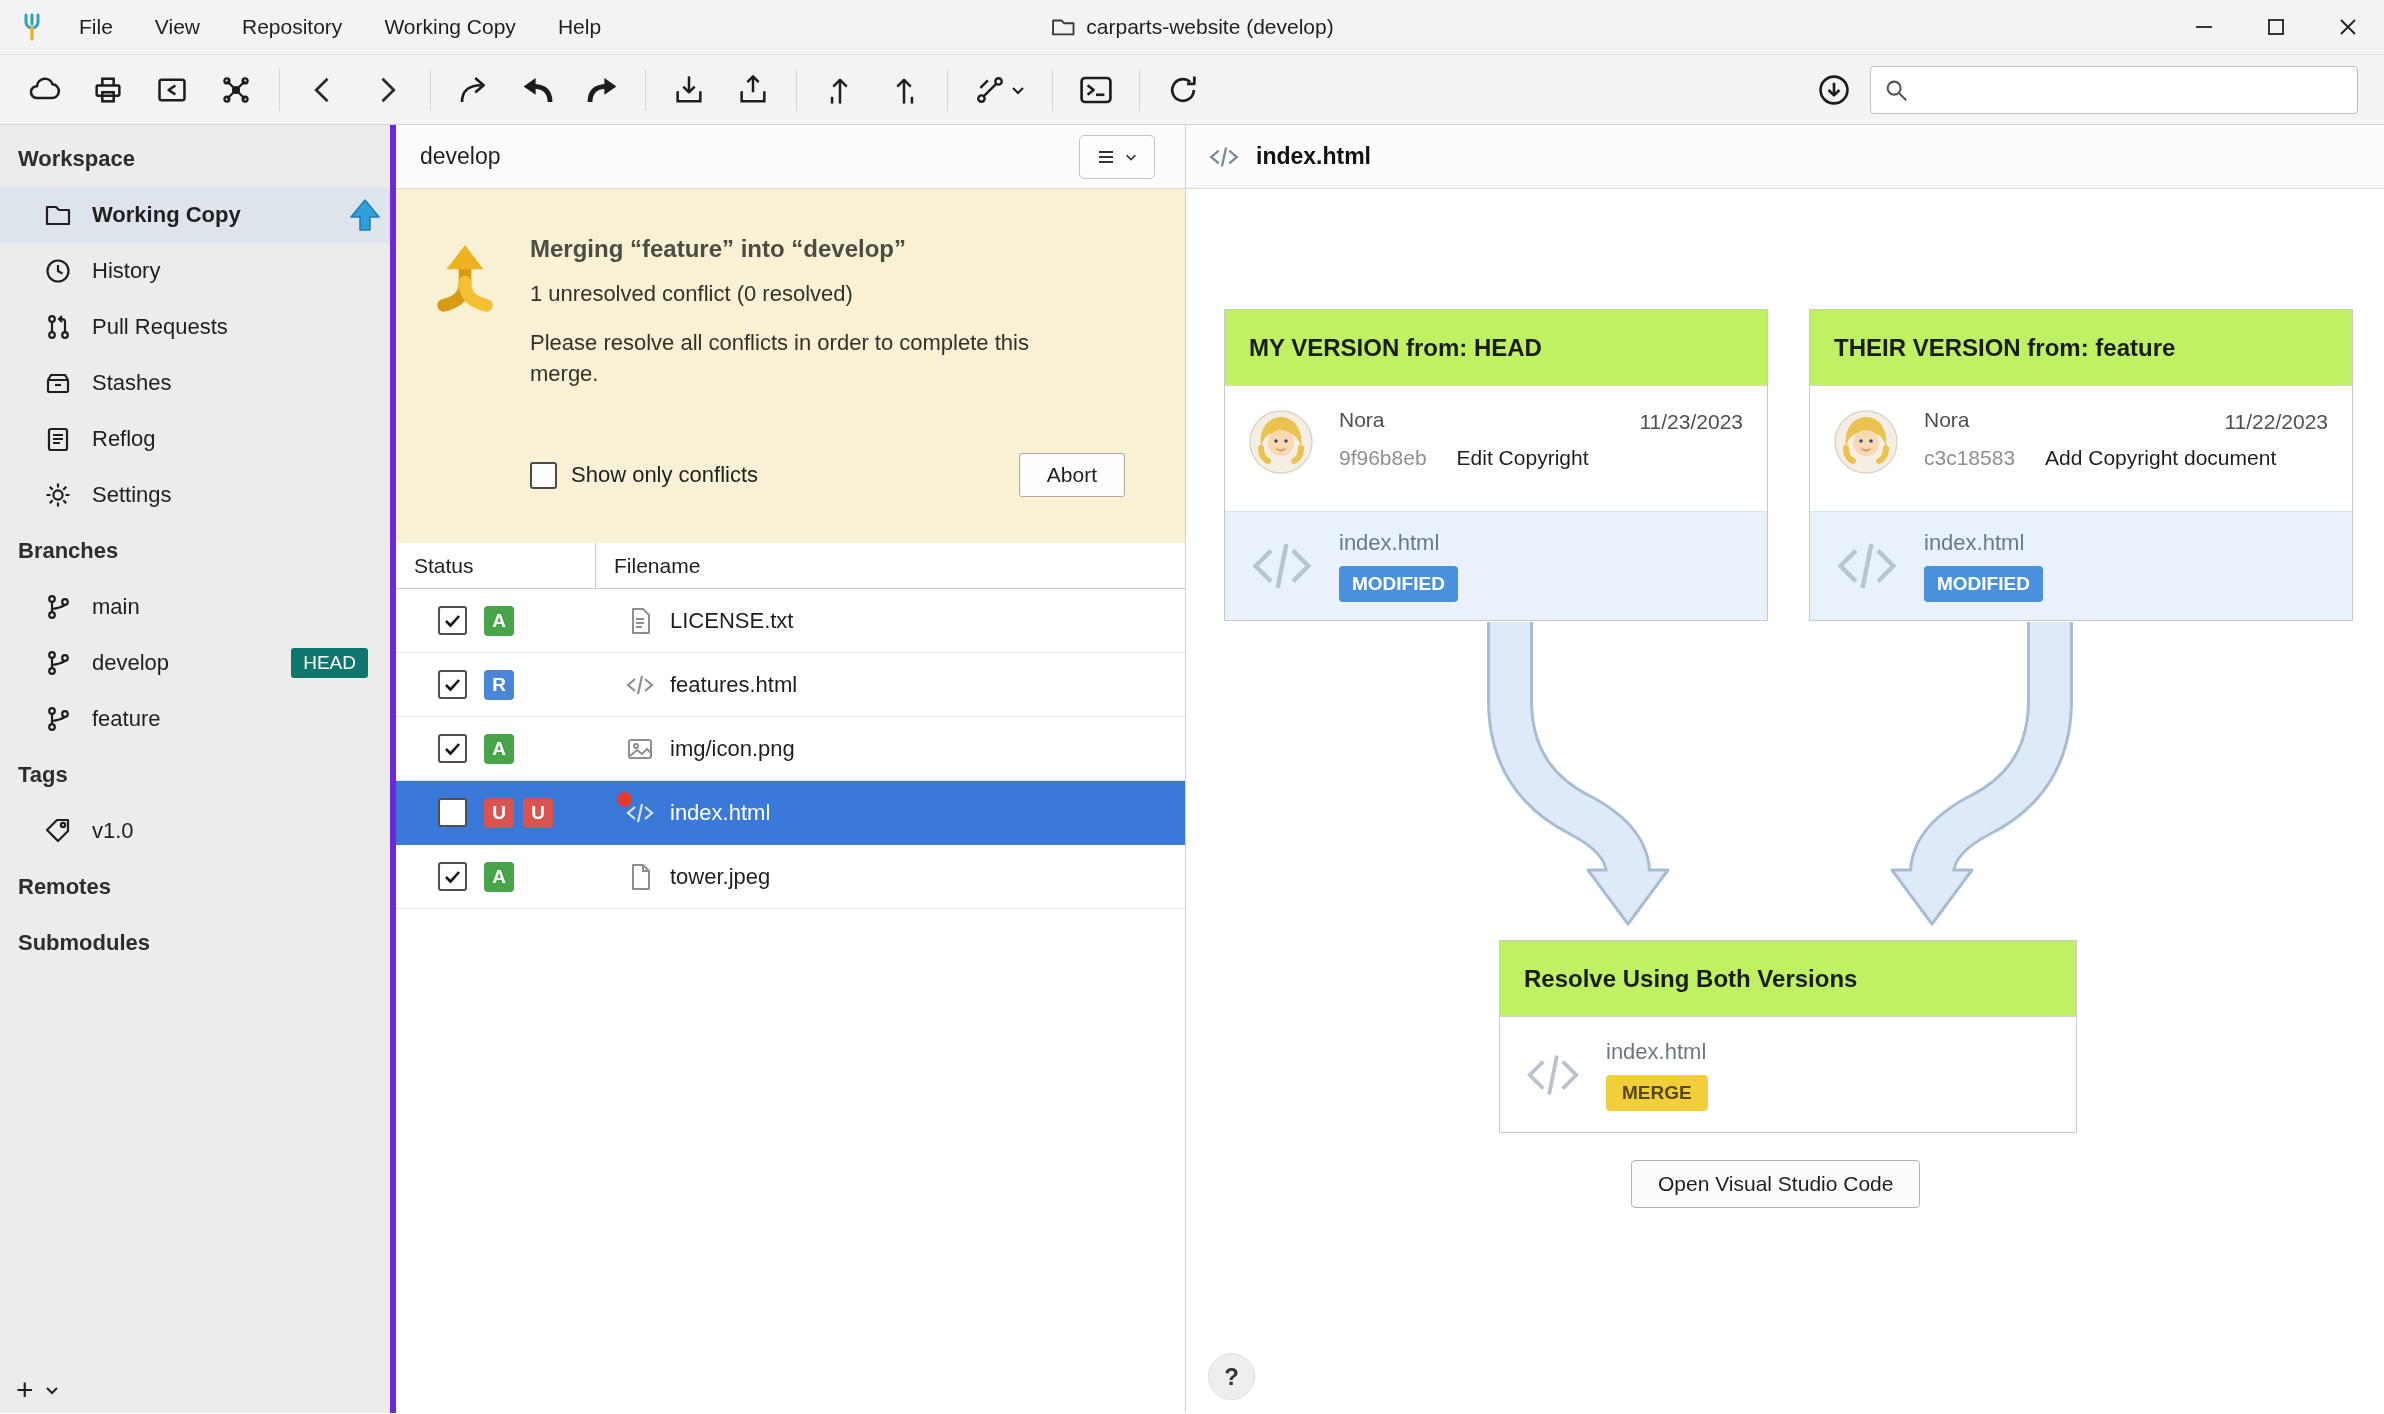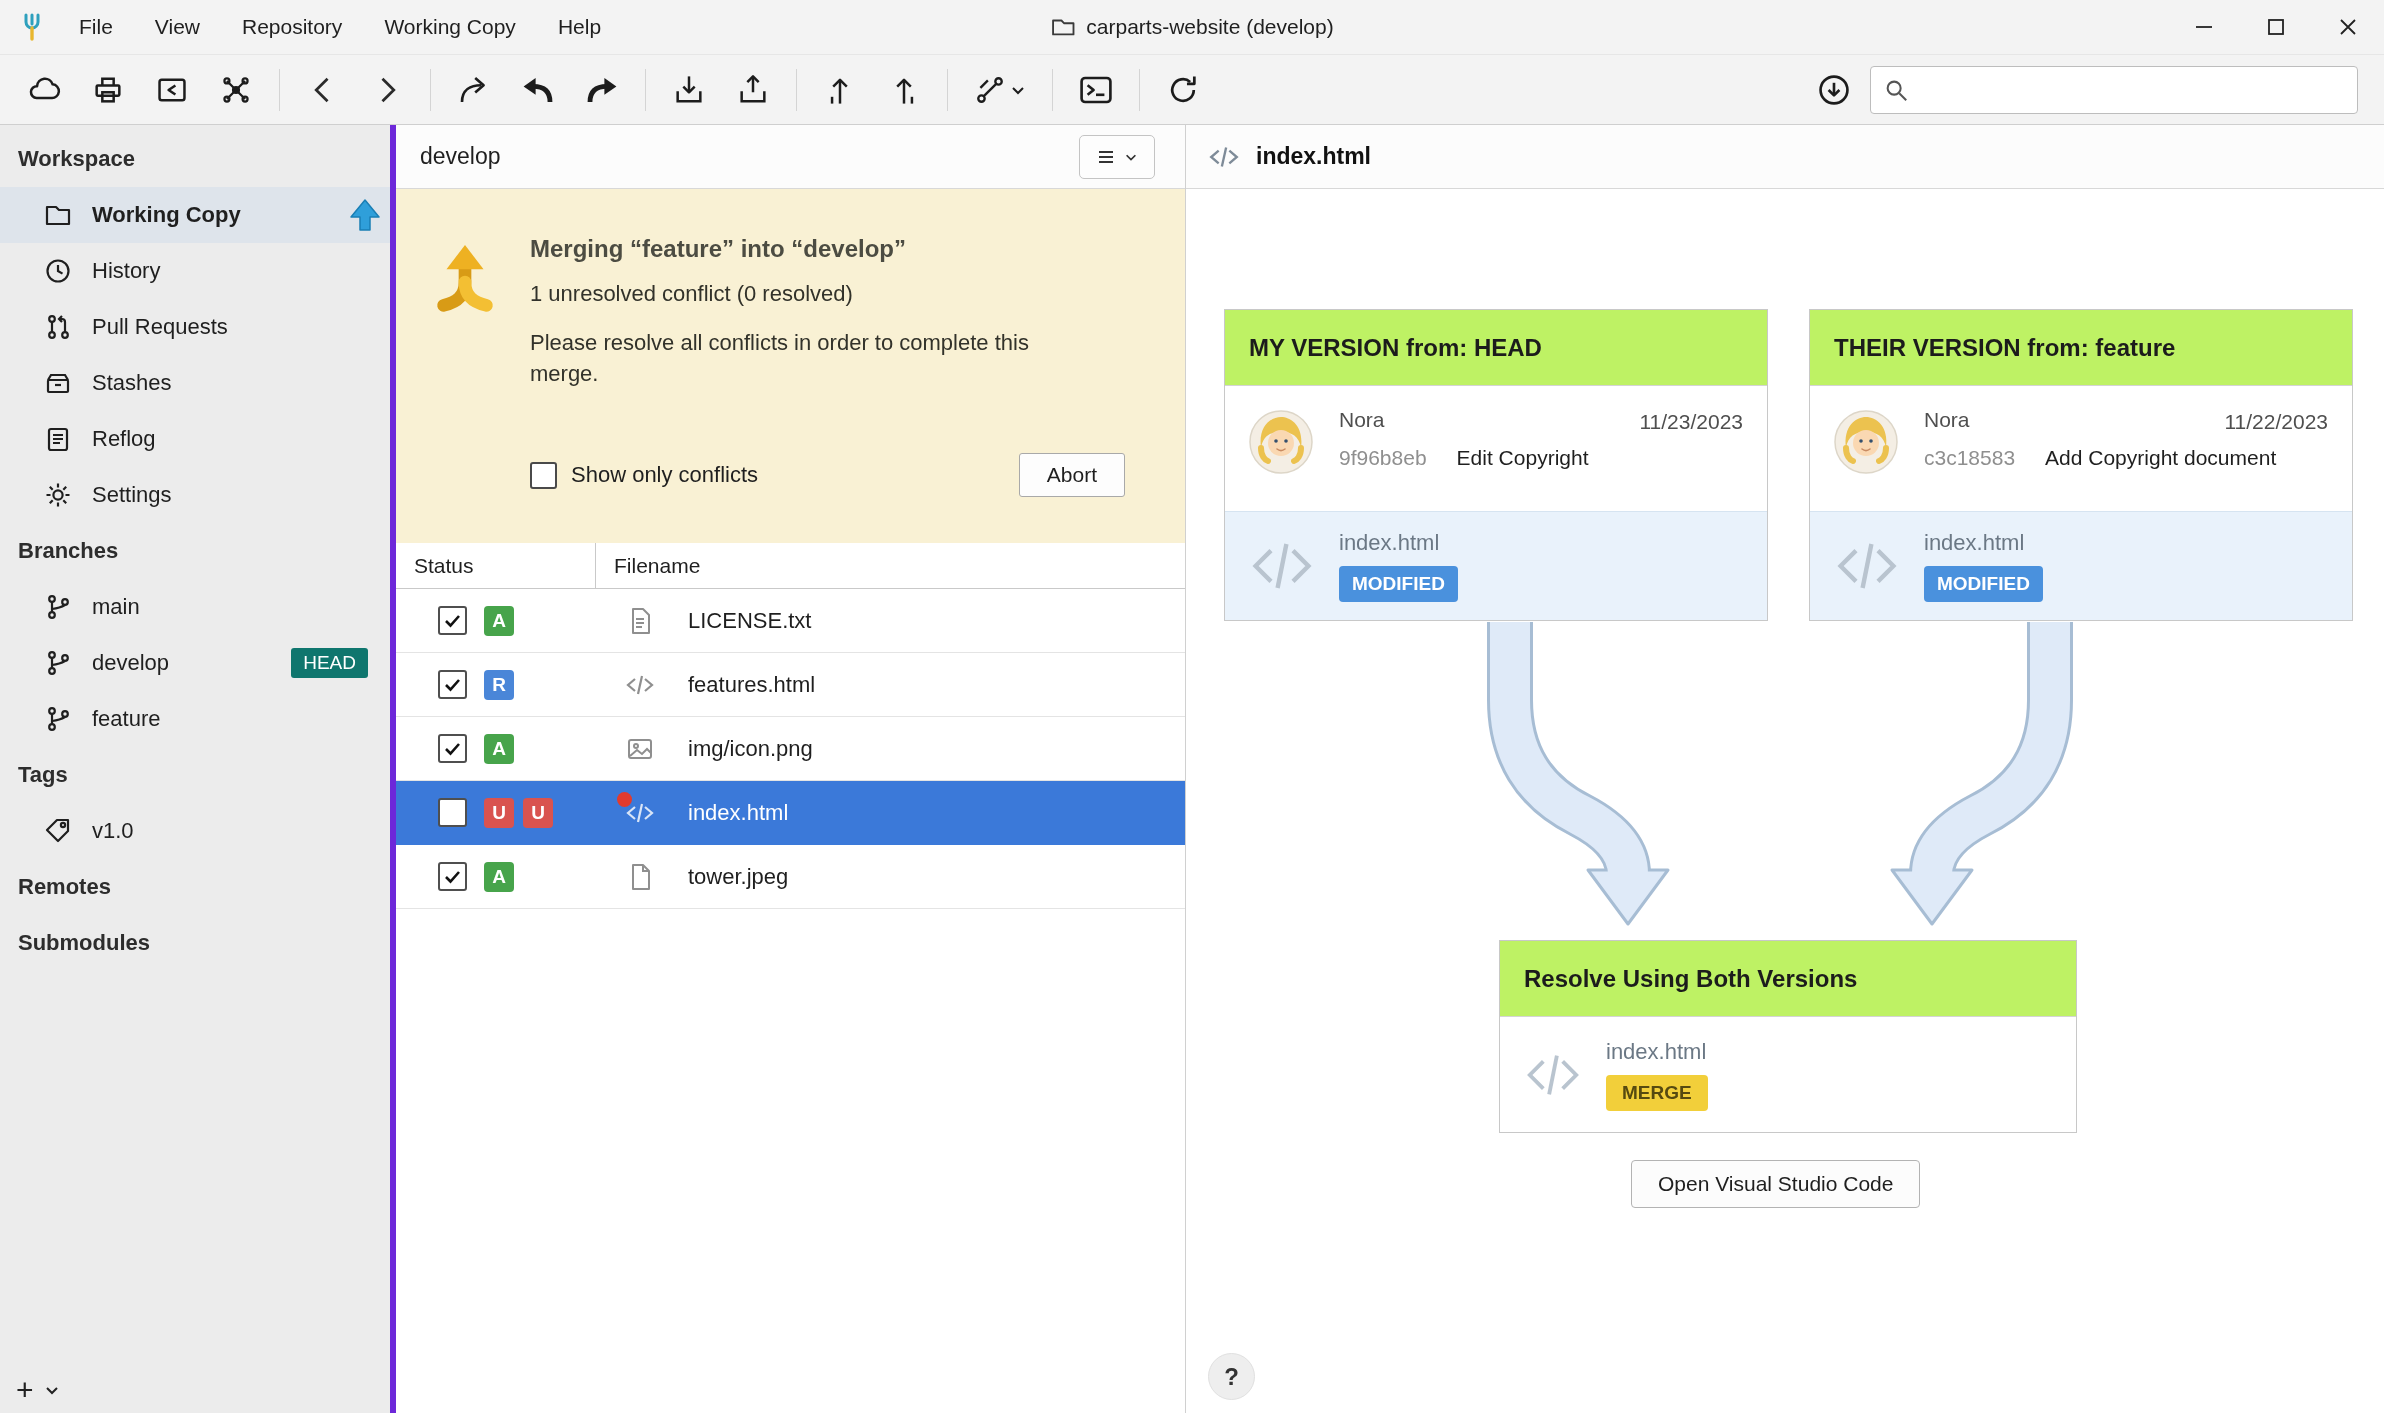--- a/index.html
+++ b/index.html
@@ -60,21 +60,21 @@
   .ftable-header .hcell:first-child{border-right:1px solid #c9c9c9;}
   .file-row{height:64px;display:flex;align-items:center;border-bottom:1px solid #e4e4e4;background:#fff;}
   .file-row.selected{background:#3b79d9;color:#fff;border-bottom-color:#3b79d9;}
   .row-check{margin-left:42px;width:29px;height:29px;border:2px solid #4f4f4f;border-radius:3px;background:#fff;display:flex;align-items:center;justify-content:center;flex:none;}
   .badge-group{margin-left:17px;width:140px;display:flex;gap:9px;flex:none;}
   .status-badge{width:30px;height:30px;border-radius:4px;color:#fff;font-size:19px;font-weight:700;display:flex;align-items:center;justify-content:center;}
   .badge-A{background:#47a44b}.badge-R{background:#4a86d8}.badge-U{background:#d9534f}
   .ficon{color:#8f8f8f;position:relative;width:32px;height:32px;display:flex;align-items:center;justify-content:center;flex:none;}
   .file-row.selected .ficon{color:#d9e5f7;}
   .conflict-dot{position:absolute;left:-7px;top:-5px;width:15px;height:15px;border-radius:50%;background:#e23b2e;}
-  .fname{margin-left:32px;font-size:22px;}
+  .fname{margin-left:14px;font-size:22px;}
 
   
   .rightpanel{flex:1;background:#fff;position:relative;}
   .rp-header{height:64px;border-bottom:1px solid #d8d8d8;background:#fcfcfc;display:flex;align-items:center;gap:16px;padding:0 22px;}
   .rp-header .rp-title{font-size:23px;font-weight:700;color:#111;}
 
   .version-card{position:absolute;width:544px;border:1px solid #c8c8c8;background:#fff;}
   .card-header{height:76px;background:#bef264;border-bottom:1px solid #d4d4d4;display:flex;align-items:center;padding:0 24px;font-size:24px;font-weight:700;color:#1c1c1c;}
   .card-author{height:125px;background:#fff;position:relative;padding:22px 24px 0 24px;display:flex;gap:26px;}
   .avatar{width:64px;height:64px;flex:none;margin-top:2px;}

